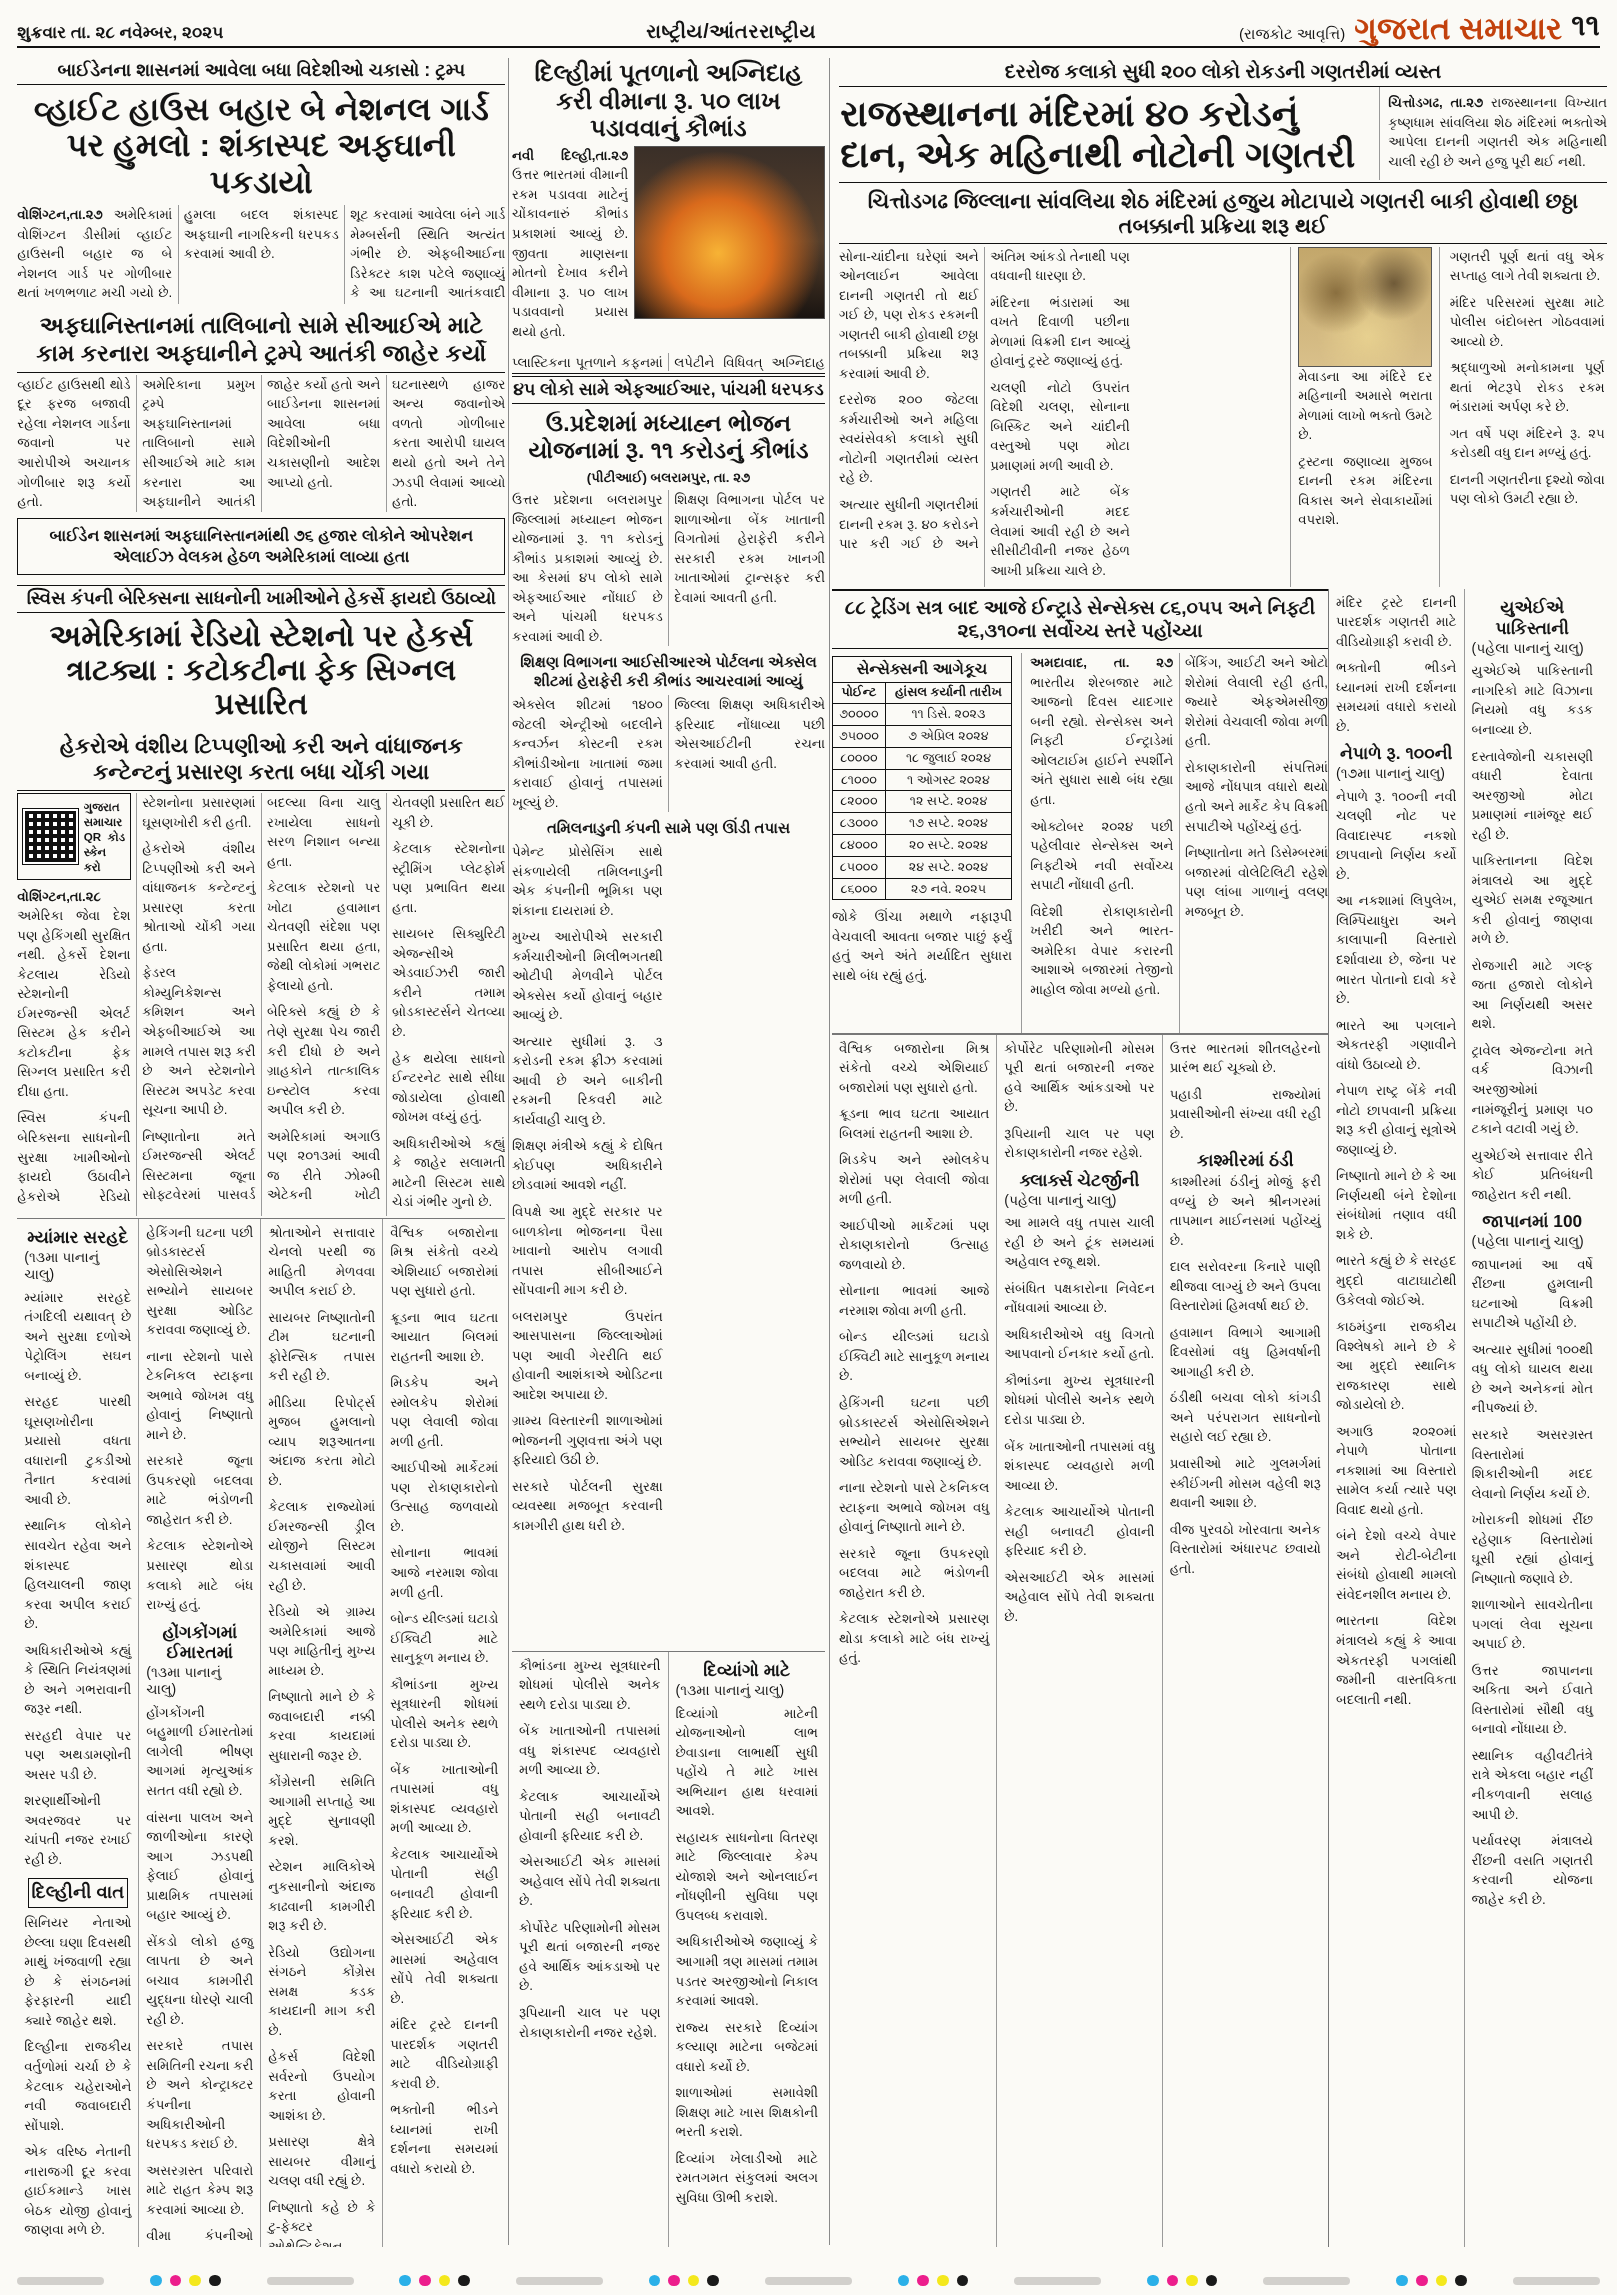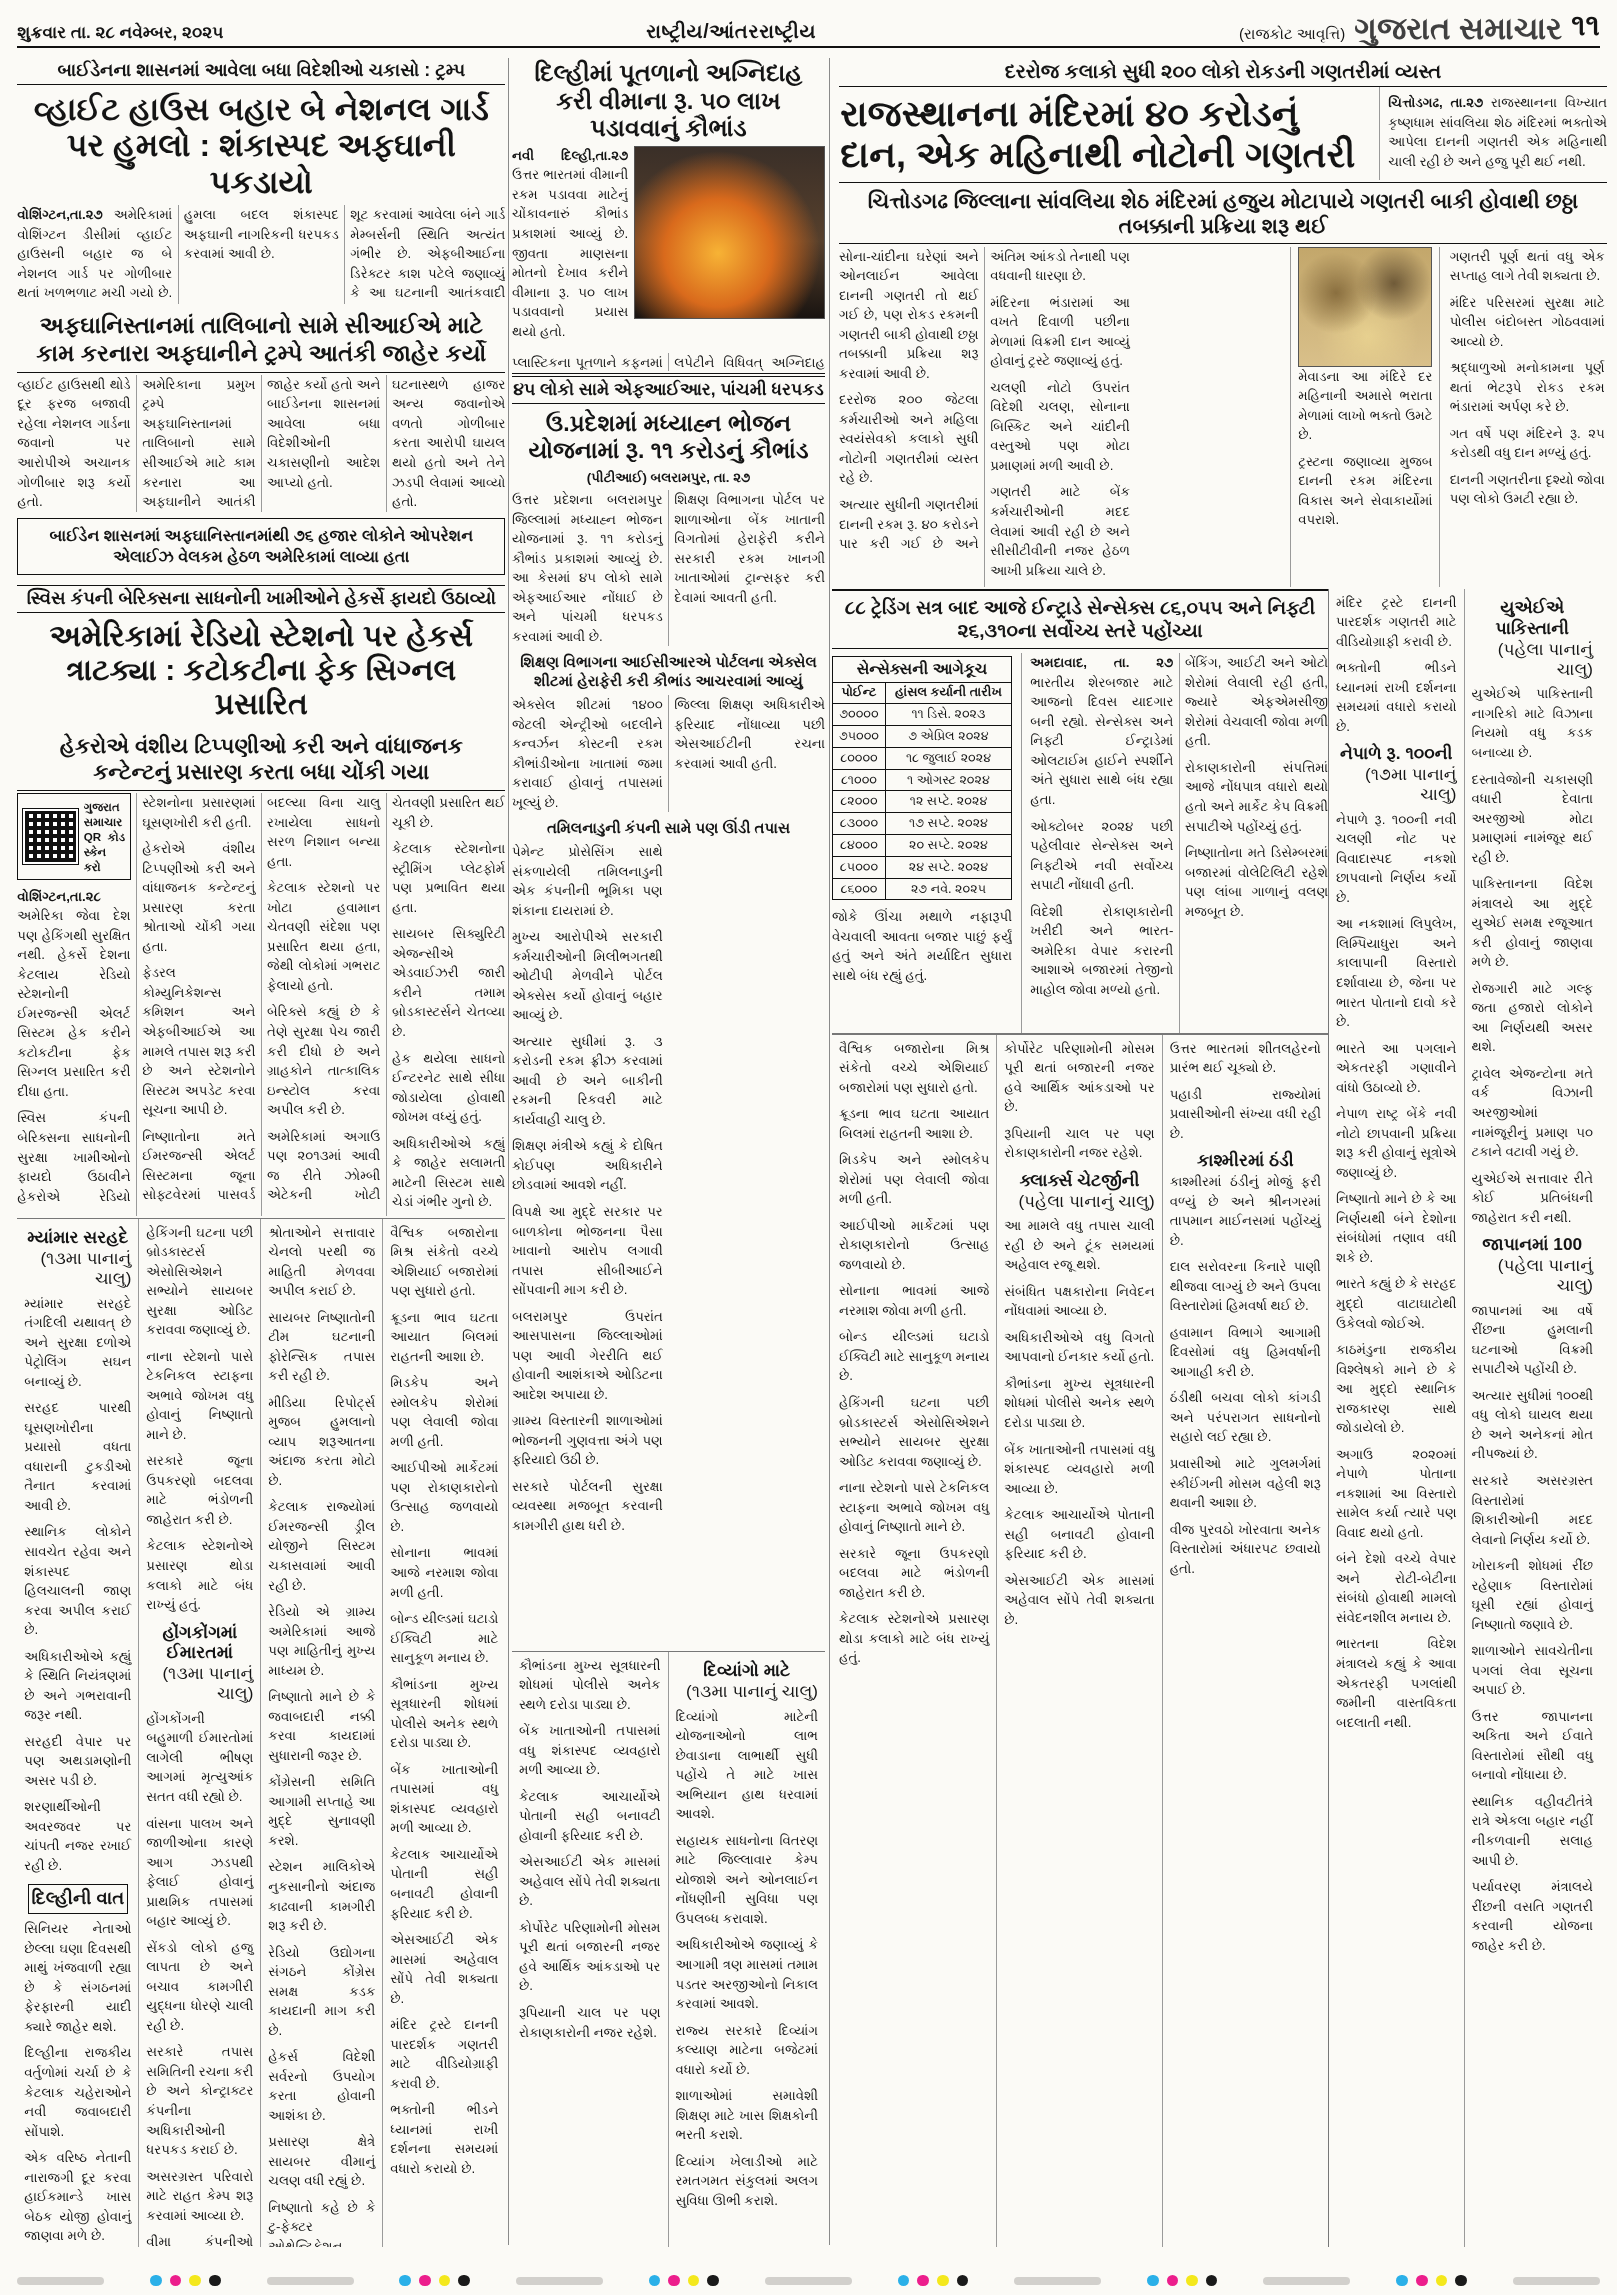--- a/index.html
+++ b/index.html
@@ -10,39 +10,39 @@
     font-family:"Liberation Sans", sans-serif;
     overflow:hidden;
   }
   
   .hdr { position:absolute; left:17.3px; right:17.3px; top:8px; height:40px;
          border-bottom:2.3px solid #111; display:flex; align-items:flex-end; justify-content:space-between; padding-bottom:3.5px;text-align:right; }
   .hdr-date { font-size:17px; font-weight:bold; }
   .hdr-section { font-size:19.6px; font-weight:bold; letter-spacing:0.6px; }
   .hdr-right { display:flex; align-items:flex-end; gap:9.2px; }
   .hdr-edition { font-size:15px; }
-  .hdr-masthead { font-size:31px; font-weight:bold; color:#404040; line-height:.9; }
+  .hdr-masthead { font-size:31px; font-weight:bold; color:#c2410c; line-height:.9; }
   .hdr-pageno { font-size:29px; font-weight:bold; }
   
   .vline { position:absolute; top:58px; bottom:50px; width:0; border-left:0.6px solid #8a8a8a; }
   .art { position:absolute; display:flex; flex-direction:column; overflow:hidden; }
   .kicker { font-weight:bold; text-align:center; font-size:18px; padding:1.7px 0 3.5px; border-bottom:1.2px solid #111; }
   .headline { font-weight:bold; line-height:1.14; padding:5.8px 1.2px 4.6px; }
   .subhead { font-weight:bold; text-align:center; line-height:1.22; padding:4.6px 3.5px; border-top:1.2px solid #111; border-bottom:1.2px solid #111; margin:2.3px 0; }
   .bodycols { text-align:justify; overflow:hidden; column-gap:11.6px; column-rule:0.6px solid #9a9a9a; column-fill:auto; }
   .cols2 { column-count:2; } .cols3 { column-count:3; } .cols4 { column-count:4; }
   .grow { flex:1; }
   .para { font-size:13.3px; line-height:1.47; margin:0 0 7px; }
   .dateline { font-weight:bold; }
   .byline { text-align:center; font-weight:bold; font-size:13.3px; margin:2.3px 0 4.6px; }
   .news-box { column-span:all; border:1.7px solid #111; font-weight:bold; font-size:16px; line-height:1.3;
               text-align:center; padding:7px 5.8px; margin:5.8px 0; }
   .mini-sub { column-span:all; font-weight:bold; text-align:center; font-size:15px; line-height:1.28; margin:5.8px 0 4.6px; }
   .cont-title { font-weight:bold; text-align:center; font-size:17.3px; line-height:1.2; margin:4.6px 0 1.2px; }
-  .cont-note  { text-align:right; font-size:17px; margin-bottom:4.6px; }
+  .cont-note  { text-align:left; font-size:14px; margin-bottom:4.6px; }
   .colstack { padding:0 7px; border-right:0.6px solid #9a9a9a; overflow:hidden; text-align:justify; }
   .colstack:last-child { border-right:none; }
   .boxed-title { border:1.2px solid #111; font-weight:bold; text-align:center; font-size:18px; padding:3.5px 2.3px; margin:8px 3.5px 5.8px; }
   
   .photo { border:0.6px solid #555; }
   .photo-effigy { width:191px; height:173px;
      background:
        radial-gradient(circle at 44% 62%, #f7b335, #d96a1c 36%, rgba(0,0,0,0) 68%),
        linear-gradient(180deg,#3a2f28 0%, #57402c 55%, #191411 100%); }
   .photo-cash { width:100%; height:120px;

